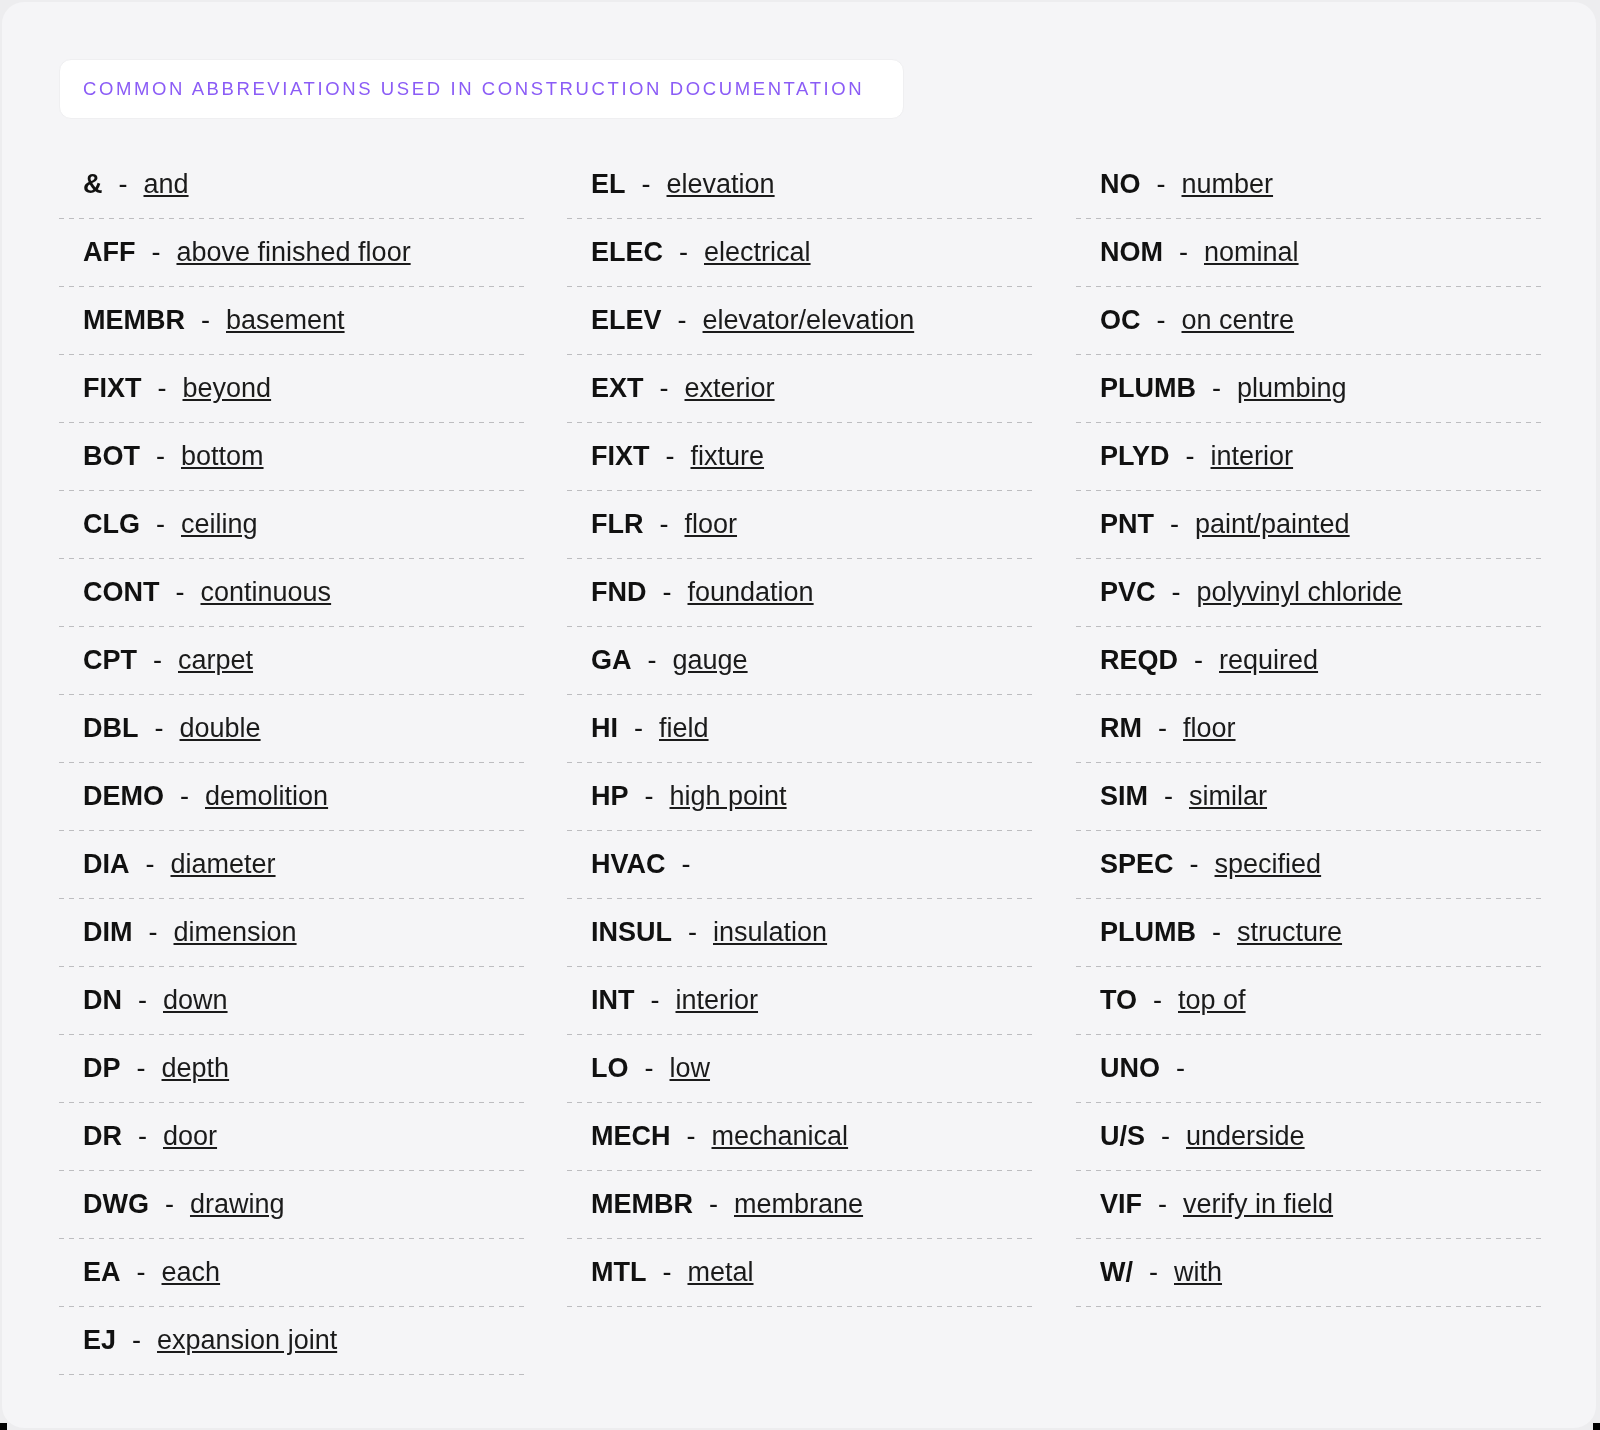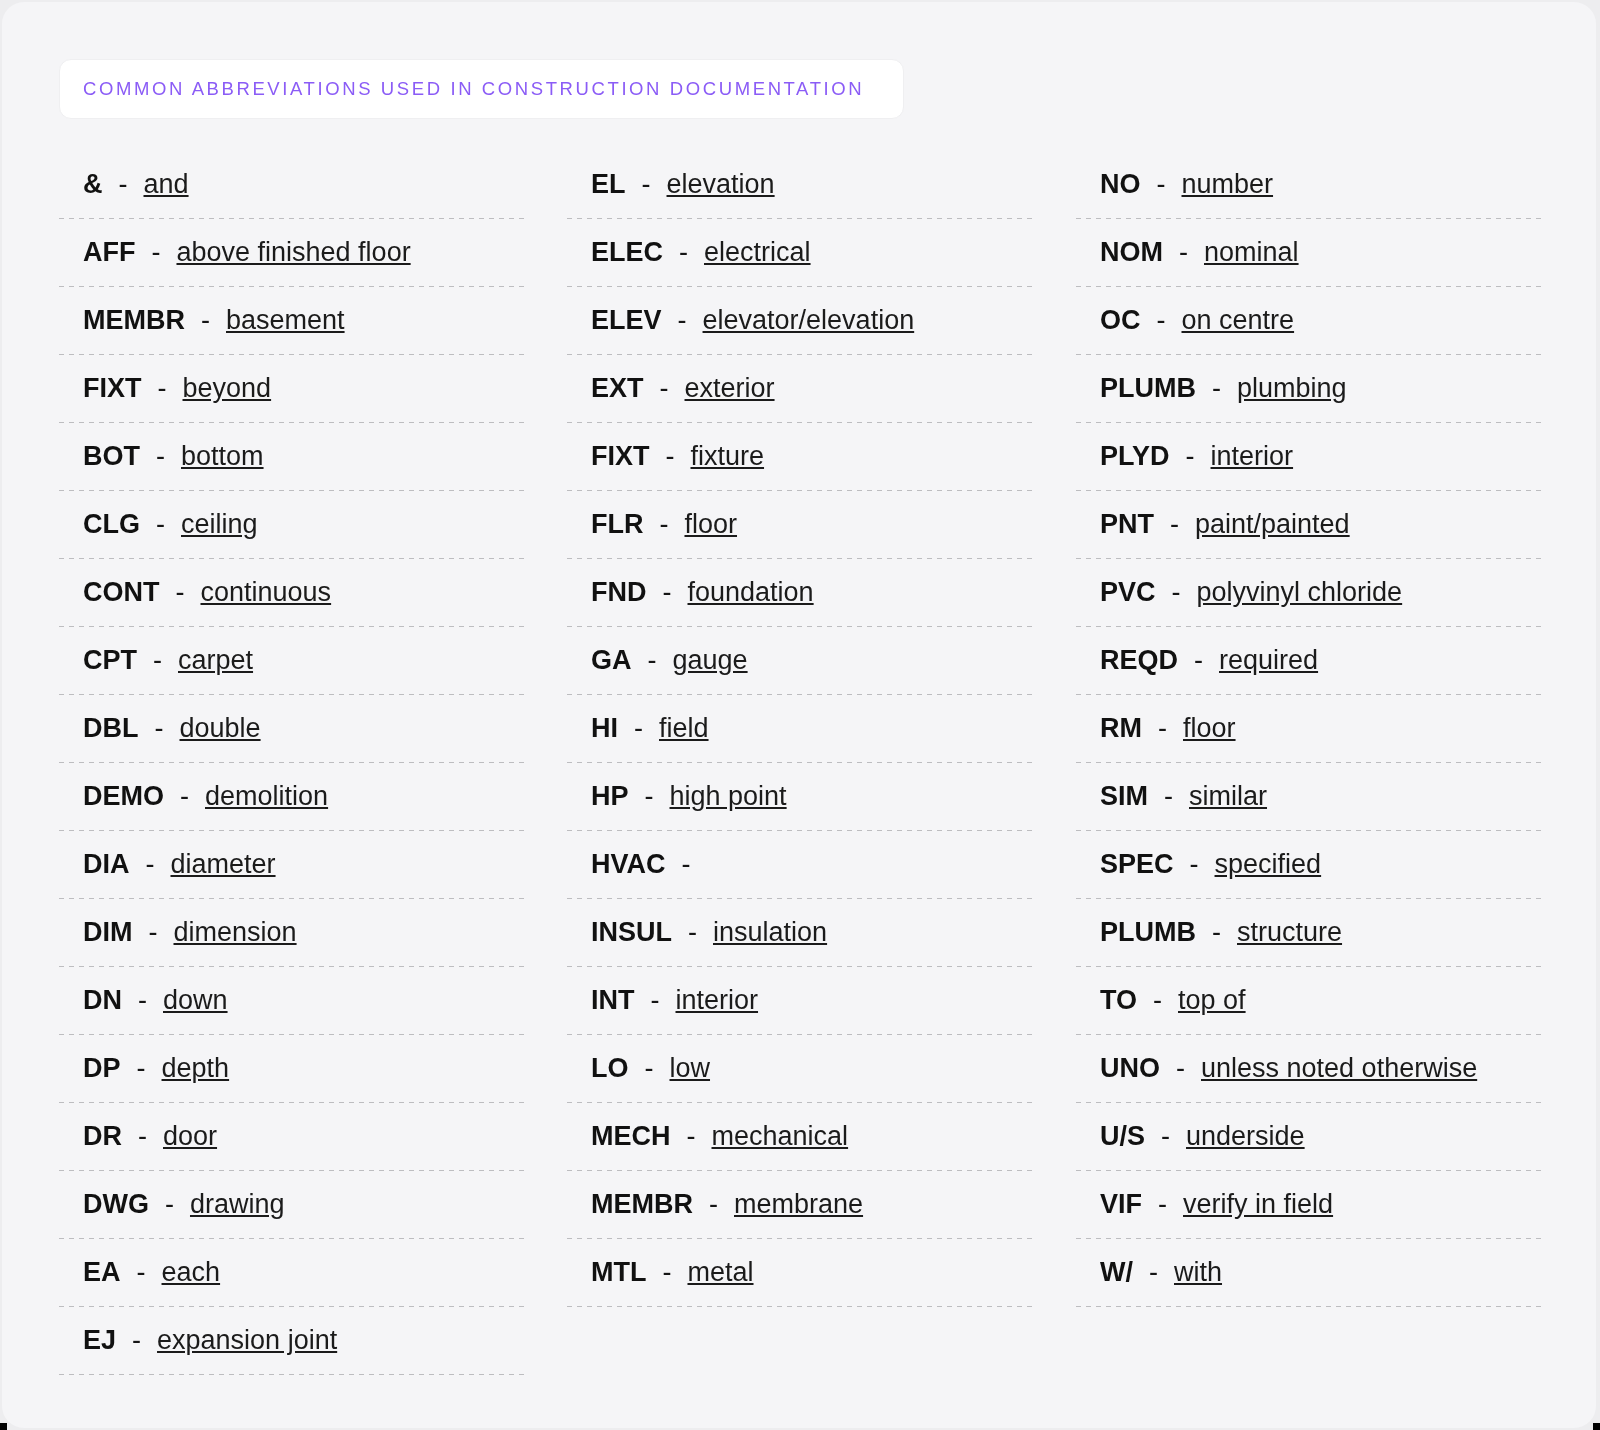--- a/index.html
+++ b/index.html
@@ -340,21 +340,20 @@
         <span class="desc">structure</span>
       </div>
       <div class="entry">
         <span class="abbr">TO</span>
         <span class="sep">-</span>
         <span class="desc">top of</span>
       </div>
       <div class="entry">
         <span class="abbr">UNO</span>
         <span class="sep">-</span>
-        <span class="desc">unless noted otherwise</span>
       </div>
       <div class="entry">
         <span class="abbr">U/S</span>
         <span class="sep">-</span>
         <span class="desc">underside</span>
       </div>
       <div class="entry">
         <span class="abbr">VIF</span>
         <span class="sep">-</span>
         <span class="desc">verify in field</span>

